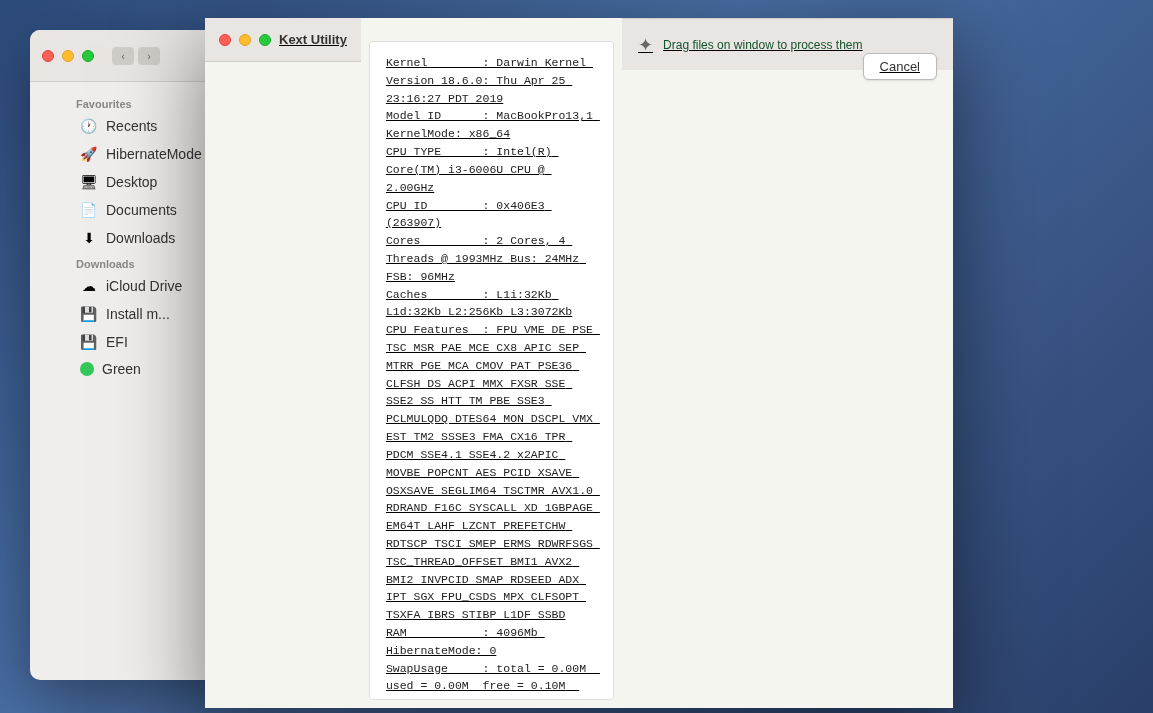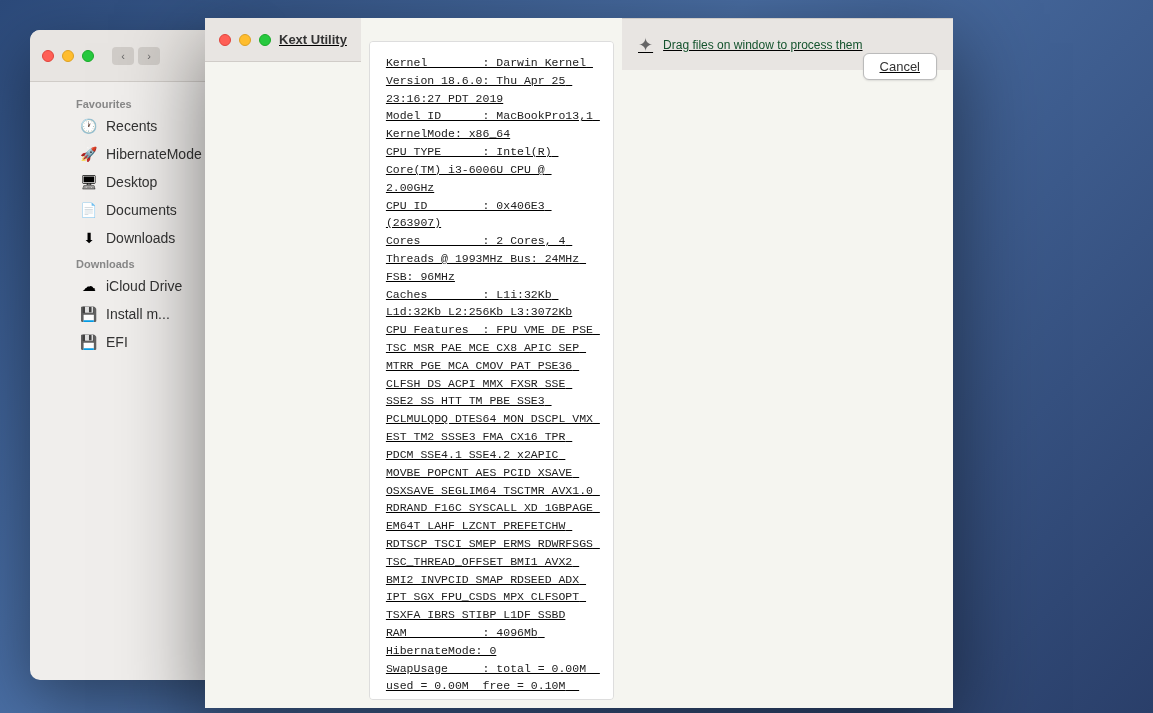--- a/index.html
+++ b/index.html
@@ -274,20 +274,24 @@
     <div class="sidebar-item">
       <div class="sidebar-icon">💾</div>
       <span class="sidebar-label">Install m...</span>
     </div>
     <div class="sidebar-item">
       <div class="sidebar-icon">💾</div>
       <span class="sidebar-label">EFI</span>
     </div>
 
 
+    <div class="sidebar-item">
+      <div class="tag-dot" style="background:#34c759;"></div>
+      <span class="sidebar-label">Green</span>
+    </div>
   </div>
 </div>
 
 <div class="kext-window">
   <div class="kext-titlebar">
     <div class="traffic-light tl-red"></div>
     <div class="traffic-light tl-yellow"></div>
     <div class="traffic-light tl-green"></div>
     <span class="kext-title">Kext Utility</span>
   </div>

